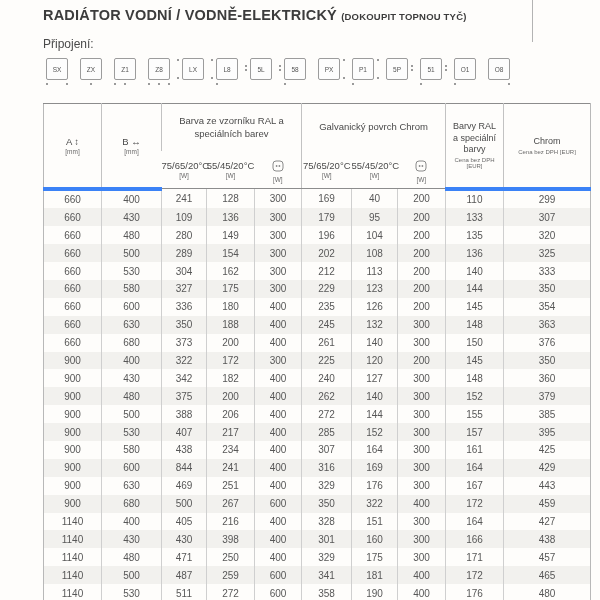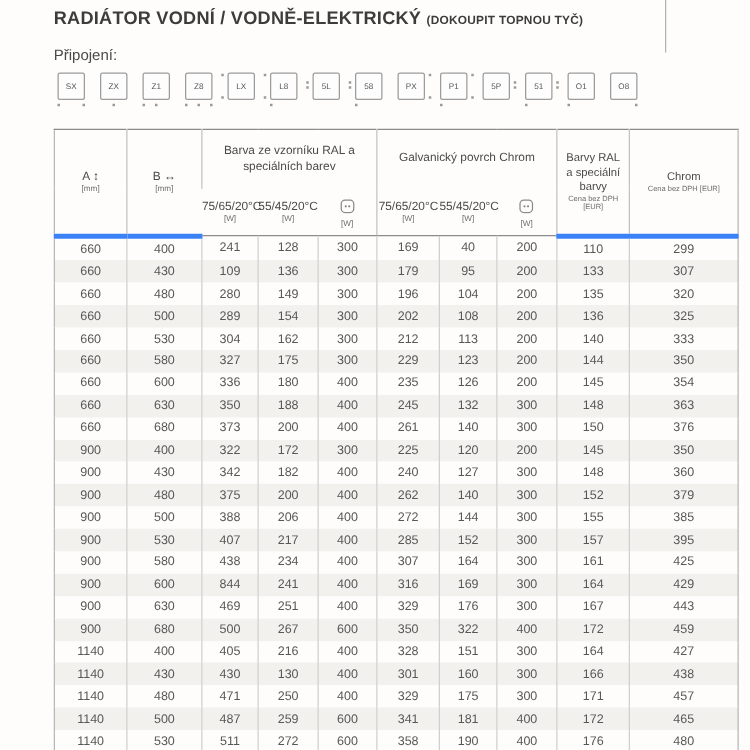--- a/index.html
+++ b/index.html
@@ -429,21 +429,21 @@
           <td>328</td>
           <td>151</td>
           <td>300</td>
           <td>164</td>
           <td>427</td>
         </tr>
         <tr>
           <td>1140</td>
           <td>430</td>
           <td>430</td>
-          <td>130</td>
+          <td>398</td>
           <td>400</td>
           <td>301</td>
           <td>160</td>
           <td>300</td>
           <td>166</td>
           <td>438</td>
         </tr>
         <tr>
           <td>1140</td>
           <td>480</td>

